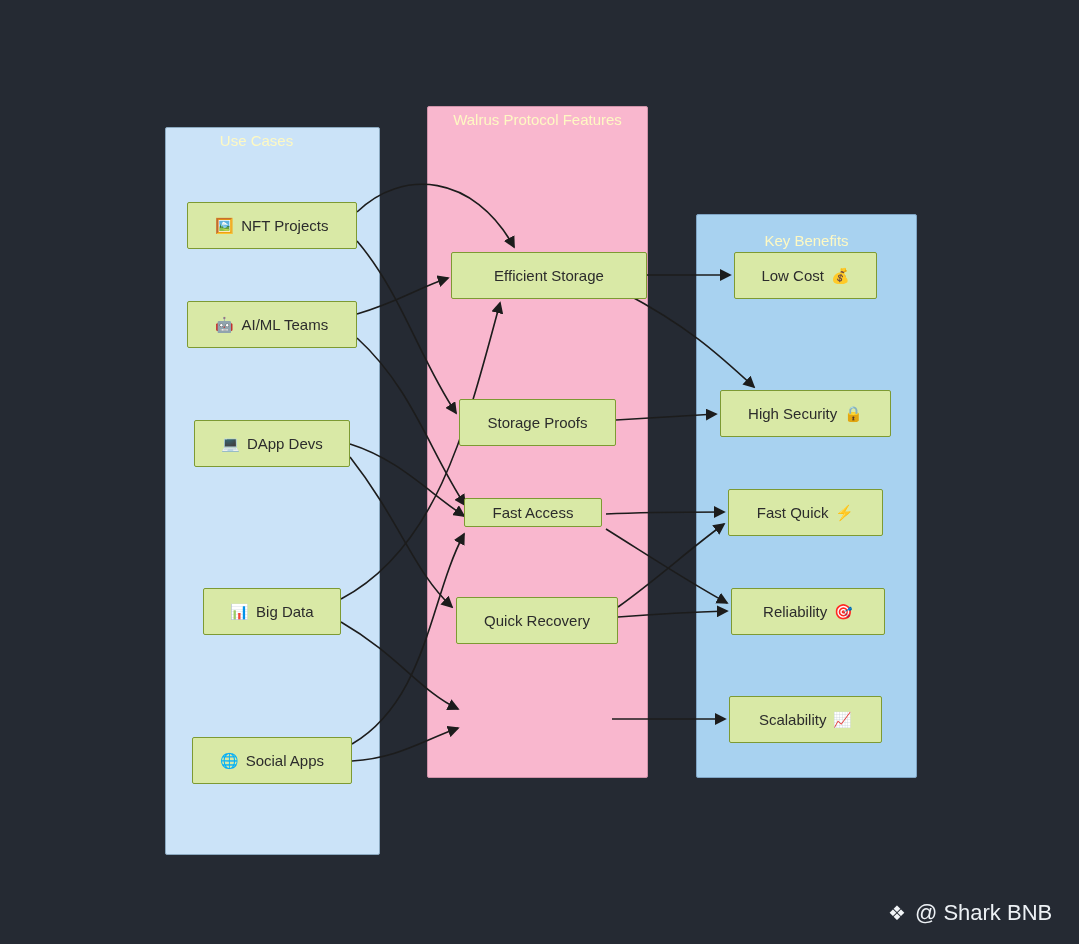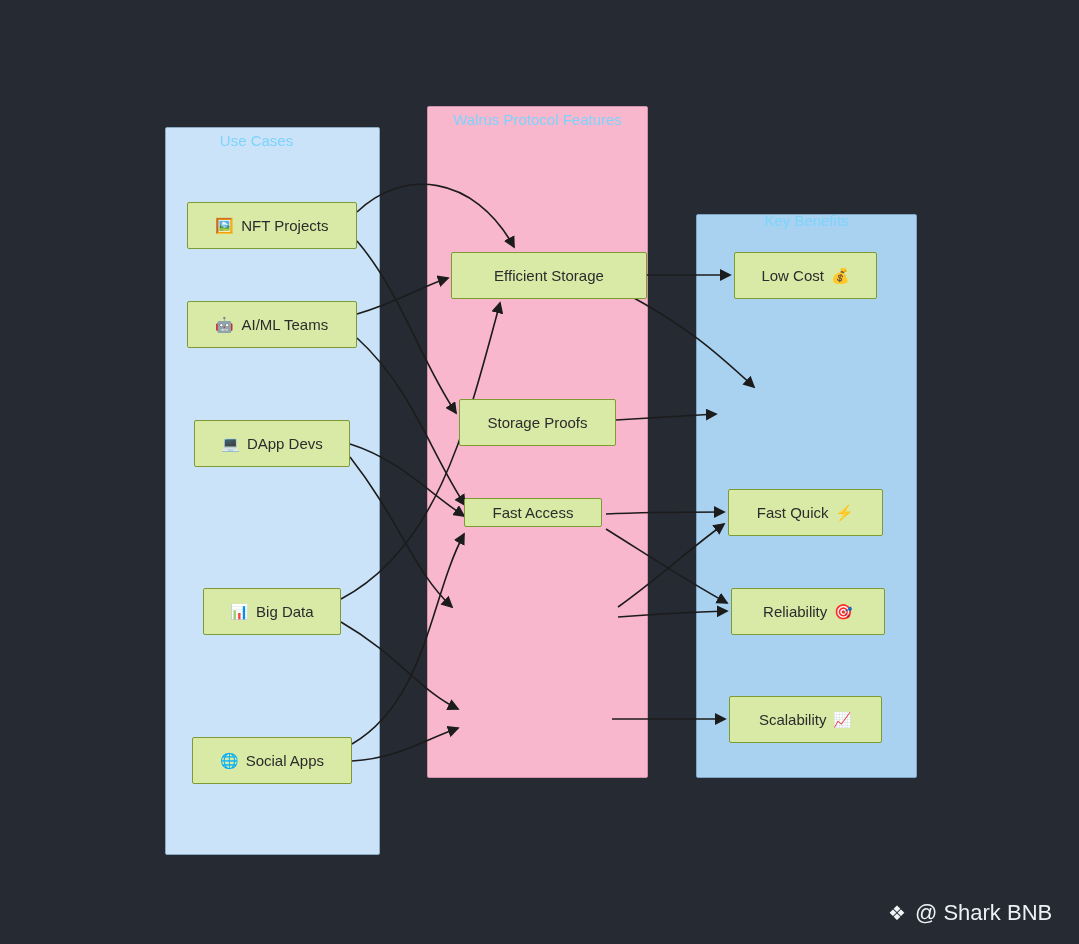--- a/index.html
+++ b/index.html
@@ -5,24 +5,24 @@
   *{box-sizing:border-box;margin:0;padding:0}
   html,body{background:#252a33}
   body{font-family:"Liberation Sans",sans-serif}
   .canvas{position:relative;width:1079px;height:944px;background:#252a33;overflow:hidden}
 
   .col{position:absolute;border-radius:2px;z-index:1}
   .col-uc{left:165px;top:127px;width:215px;height:728px;background:#cbe3f8;border:1px solid #8ba9c0}
   .col-feat{left:427px;top:106px;width:221px;height:672px;background:#f9b7ce;border:1px solid #cf92a9}
   .col-ben{left:696px;top:214px;width:221px;height:564px;background:#a8d2f0;border:1px solid #7fa4c4}
 
-  .col-title{position:absolute;font-size:15px;color:#7dd3fc;text-align:center;z-index:4}
+  .col-title{position:absolute;font-size:15px;color:#fef9c3;text-align:center;z-index:4}
   .t-uc{left:164px;top:132px;width:185px}
   .t-feat{left:427px;top:111px;width:221px}
-  .t-ben{left:696px;top:212px;width:221px}
+  .t-ben{left:696px;top:232px;width:221px}
 
   .edges{position:absolute;left:0;top:0;z-index:2;pointer-events:none}
 
   .node{position:absolute;z-index:3;display:flex;align-items:center;justify-content:center;gap:7px;
         background:#d9e9a6;border:1px solid #7d9a33;border-radius:2px;font-size:15px;color:#2c2c2c;white-space:nowrap}
   .nicon{font-size:15px;line-height:1}
 
   .n-nft{left:187px;top:202px;width:170px;height:47px}
   .n-aiml{left:187px;top:301px;width:170px;height:47px}
   .n-dapp{left:194px;top:420px;width:156px;height:47px}
@@ -109,24 +109,31 @@
 
   <div class="node n-eff">
     <span>Efficient Storage</span>
   </div>
   <div class="node n-proofs">
     <span>Storage Proofs</span>
   </div>
   <div class="node n-fast">
     <span>Fast Access</span>
   </div>
+  <div class="node n-recov">
+    <span>Quick Recovery</span>
+  </div>
 
   <div class="node n-lowcost">
     <span>Low Cost</span>
     <span class="nicon">💰</span>
+  </div>
+  <div class="node n-security">
+    <span>High Security</span>
+    <span class="nicon">🔒</span>
   </div>
   <div class="node n-speed">
     <span>Fast Quick</span>
     <span class="nicon">⚡</span>
   </div>
   <div class="node n-rel">
     <span>Reliability</span>
     <span class="nicon">🎯</span>
   </div>
   <div class="node n-scal">

